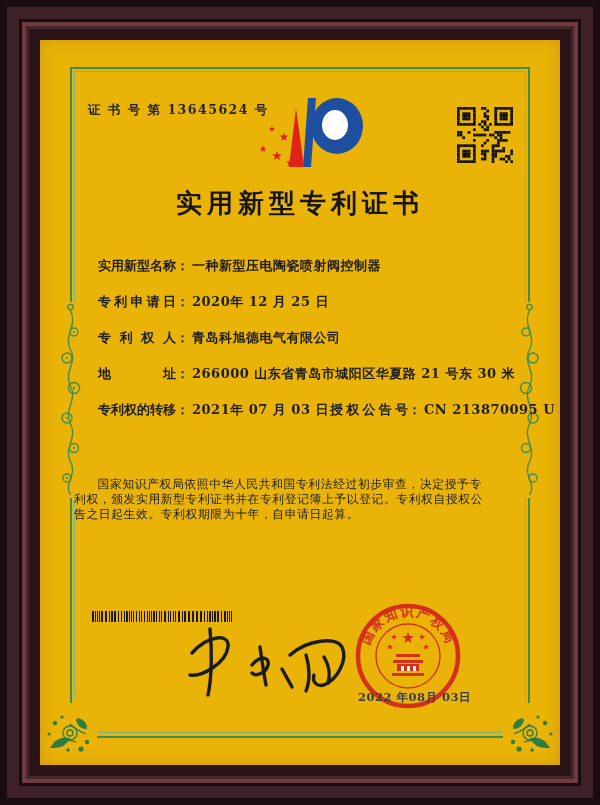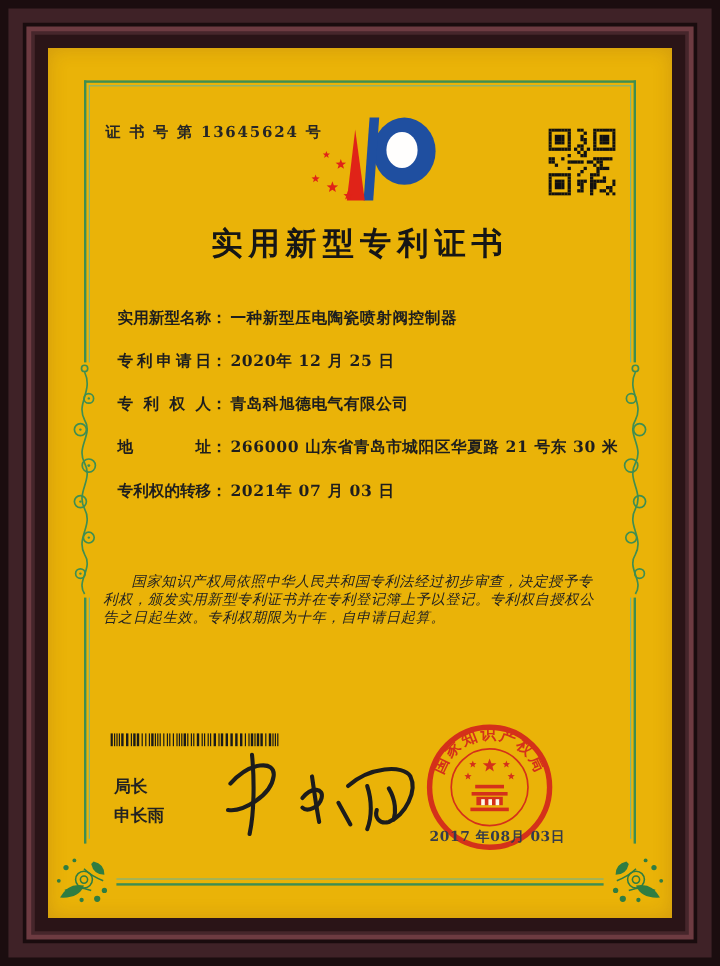--- a/index.html
+++ b/index.html
@@ -22,22 +22,22 @@
   .certno{position:absolute;left:48px;top:62px;font-size:12.5px;letter-spacing:1.5px;
           color:#262626;font-weight:600;}
   .title{position:absolute;left:0;right:0;top:146px;text-align:center;
          font-size:26px;font-weight:700;letter-spacing:5px;color:#161616;}
   .fields{position:absolute;left:58px;top:218px;display:flex;flex-direction:column;gap:20px;
           font-size:13px;line-height:16px;font-weight:600;color:var(--ink);}
   .frow{position:relative;white-space:nowrap;height:16px;}
   .flabel{display:inline-block;width:78px;text-align:justify;text-align-last:justify;}
   .fvalue{margin-left:3px;letter-spacing:.5px;}
   .fsecond{position:absolute;left:232px;top:0;}
-  .paras{position:absolute;left:46px;top:437px;width:412px;font-size:11.8px;
-         line-height:14.8px;letter-spacing:.6px;color:#222;font-style:italic;}
+  .paras{position:absolute;left:34px;top:437px;width:412px;font-size:11.8px;
+         line-height:14.8px;letter-spacing:.6px;color:#222;}
   .paras p{margin:0 0 2px 0;text-indent:2em;}
   .director{position:absolute;left:55px;top:604px;
             font-family:"DejaVu Sans","Liberation Sans",sans-serif;
             font-size:14px;line-height:24px;font-weight:600;color:#222;}
   .sealdate{position:absolute;left:318px;top:650px;width:120px;z-index:6;
             font-size:11.5px;letter-spacing:.5px;color:#353b4a;font-weight:600;}
   .abs{position:absolute;}
   svg text{font-family:"DejaVu Sans","Liberation Sans",sans-serif;}
 </style>
 </head>
@@ -342,20 +342,21 @@
         <span class="flabel">专利申请日</span><span>：</span><span class="fvalue">2020年 12 月 25 日</span>
       </div>
       <div class="frow">
         <span class="flabel">专利权人</span><span>：</span><span class="fvalue">青岛科旭德电气有限公司</span>
       </div>
       <div class="frow">
         <span class="flabel">地址</span><span>：</span><span class="fvalue">266000 山东省青岛市城阳区华夏路 21 号东 30 米</span>
       </div>
       <div class="frow">
         <span class="flabel">专利权的转移</span><span>：</span><span class="fvalue">2021年 07 月 03 日</span>
+        <span class="fsecond"><span class="flabel">授权公告号</span><span>：</span><span class="fvalue">CN 213870095 U</span></span>
       </div>
     </div>
 
     <div class="paras">
       <p>国家知识产权局依照中华人民共和国专利法经过初步审查，决定授予专利权，颁发实用新型专利证书并在专利登记簿上予以登记。专利权自授权公告之日起生效。专利权期限为十年，自申请日起算。</p>
     </div>
 
     <svg id="barcode" class="abs" style="left:52px;top:571px;" width="143" height="11" viewBox="0 0 143 11">
         <rect x="0" y="0" width="2" height="11" fill="#1a1a1a"></rect>
         <rect x="3" y="0" width="1" height="11" fill="#1a1a1a"></rect>
@@ -402,39 +403,35 @@
         <rect x="120" y="0" width="1" height="11" fill="#1a1a1a"></rect>
         <rect x="122" y="0" width="2" height="11" fill="#1a1a1a"></rect>
         <rect x="125" y="0" width="2" height="11" fill="#1a1a1a"></rect>
         <rect x="129" y="0" width="1" height="11" fill="#1a1a1a"></rect>
         <rect x="132" y="0" width="2" height="11" fill="#1a1a1a"></rect>
         <rect x="135" y="0" width="1" height="11" fill="#1a1a1a"></rect>
         <rect x="137" y="0" width="1" height="11" fill="#1a1a1a"></rect>
         <rect x="139" y="0" width="1" height="11" fill="#1a1a1a"></rect>
       </svg>
 
-    <div class="director">
-      <div>局长</div>
-      <div>申长雨</div>
-    </div>
 
     <svg class="abs" style="left:138px;top:585px;" width="185" height="80" viewBox="0 0 185 80">
       <g fill="none" stroke="#1c1c1c" stroke-width="3.4" stroke-linecap="round">
         <path d="M14,28 C30,10 52,8 50,22 C48,38 24,52 12,50"></path>
         <path d="M32,4 C34,24 34,52 30,70"></path>
         <path d="M74,40 C82,30 92,32 90,40 C88,48 78,52 74,48"></path>
         <path d="M82,22 C84,36 86,50 88,60"></path>
         <path d="M112,30 C130,14 158,12 164,22 C170,34 160,54 146,60 C138,62 134,56 136,50"></path>
         <path d="M128,30 C132,42 132,56 128,66"></path>
         <path d="M146,32 C152,42 152,52 150,58"></path>
         <path d="M104,44 L114,62"></path>
       </g>
     </svg>
 
-    <div class="sealdate">2017 年08月 03日</div>
+    <div class="sealdate">2022 年08月 03日</div>
 
     <svg class="abs" style="left:312px;top:560px;opacity:.92;z-index:5;" width="112" height="112" viewBox="0 0 112 112">
       <circle cx="56" cy="56" r="50" fill="none" stroke="#d3261c" stroke-width="4.5"></circle>
       <circle cx="56" cy="56" r="32" fill="none" stroke="#d3261c" stroke-width="1.4"></circle>
       <defs>
           <path id="sealArc" d="M16.6,49.1 A40,40 0 0 1 95.4,49.1"></path>
         </defs>
       <text fill="#d3261c" font-size="13" font-weight="bold" letter-spacing="2">
         <textPath href="#sealArc" startOffset="50%" text-anchor="middle">国家知识产权局</textPath>
       </text>

